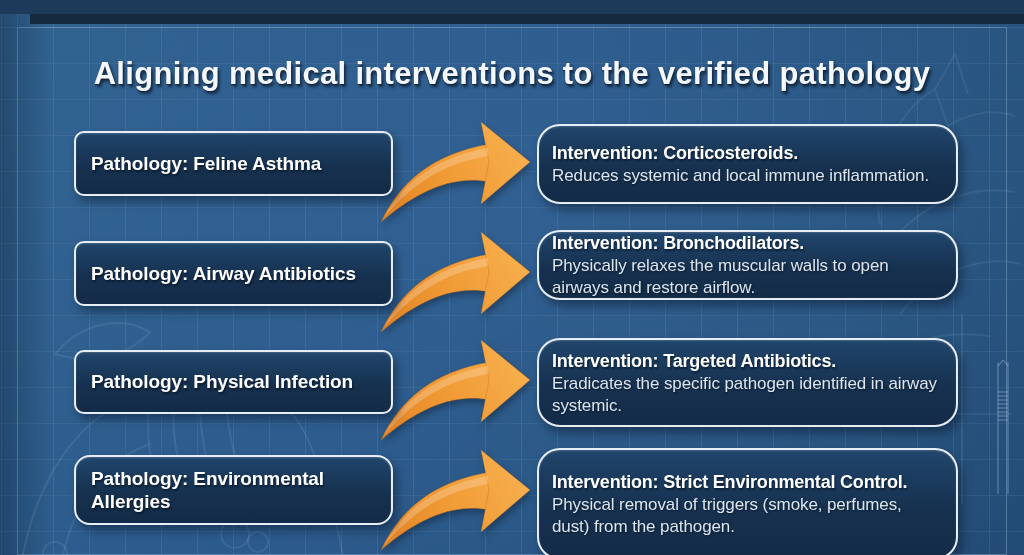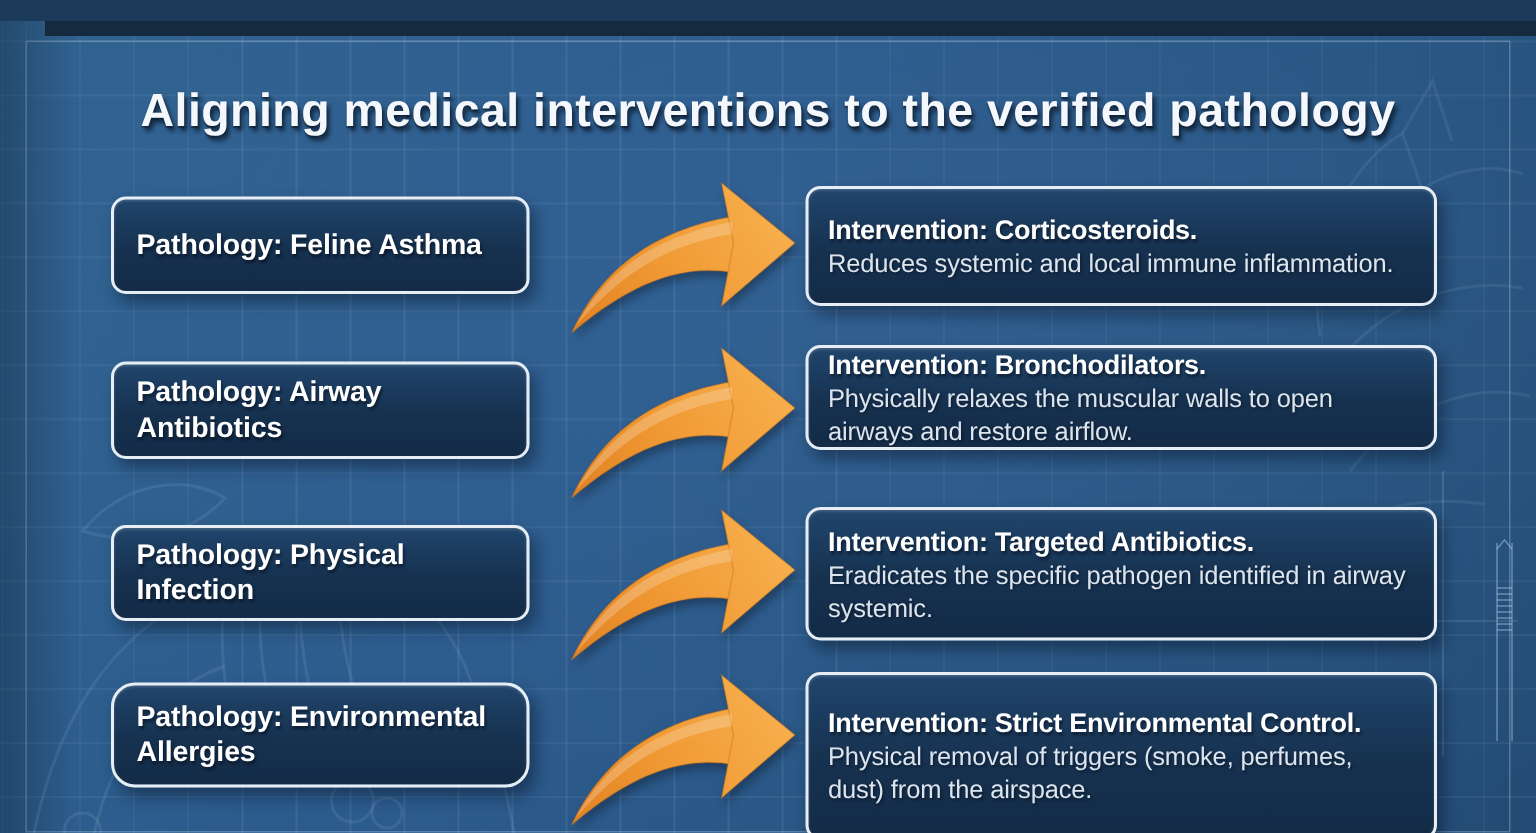--- a/index.html
+++ b/index.html
@@ -41,27 +41,28 @@
     text-shadow:2px 3px 3px rgba(5,12,24,0.65), 0 1px 1px rgba(5,12,24,0.5);
   }
   .pbox,.ibox{
     position:absolute;box-sizing:border-box;z-index:4;
     background:linear-gradient(180deg,#20456c 0%, #16314f 55%, #132b47 100%);
     border:2px solid #e6edf4;border-radius:10px;
     box-shadow:4px 6px 10px rgba(5,15,30,0.42), inset 0 1px 2px rgba(255,255,255,0.18);
     color:#ffffff;overflow:hidden;
   }
   .pbox{
-    left:74px;width:279px;display:flex;align-items:center;padding:4px 15px;
+    left:74px;width:319px;display:flex;align-items:center;padding:4px 15px;
     font-size:19px;font-weight:700;line-height:1.22;letter-spacing:-0.1px;
     text-shadow:1px 2px 2px rgba(4,10,20,0.55);
   }
   .ibox{
     left:537px;width:421px;display:flex;flex-direction:column;justify-content:center;
     padding:6px 13px;
+    border-radius:23px;
   }
   .ititle{
     font-size:18px;font-weight:700;letter-spacing:-0.2px;white-space:nowrap;
     color:#ffffff;line-height:24px;text-shadow:1px 2px 2px rgba(4,10,20,0.55);
   }
   .idesc{
     font-size:17px;color:#dce4ee;line-height:22px;letter-spacing:-0.1px;
     text-shadow:1px 1px 2px rgba(4,10,20,0.5);
   }
   .pbox.r1{top:117px;height:65px;}
@@ -174,16 +175,16 @@
   </div>
 
   <div class="pbox r4">
     <span>Pathology: Environmental Allergies</span>
   </div>
   <svg class="arrow r4" viewBox="0 0 160 108">
       <use href="#swoosh"></use>
     </svg>
   <div class="ibox r4">
     <div class="ititle">Intervention: Strict Environmental Control.</div>
-    <div class="idesc">Physical removal of triggers (smoke, perfumes, dust) from the airspace.</div>
+    <div class="idesc">Physical removal of triggers (smoke, perfumes, dust) from the pathogen.</div>
   </div>
 
 </div>
 
 </body></html>

